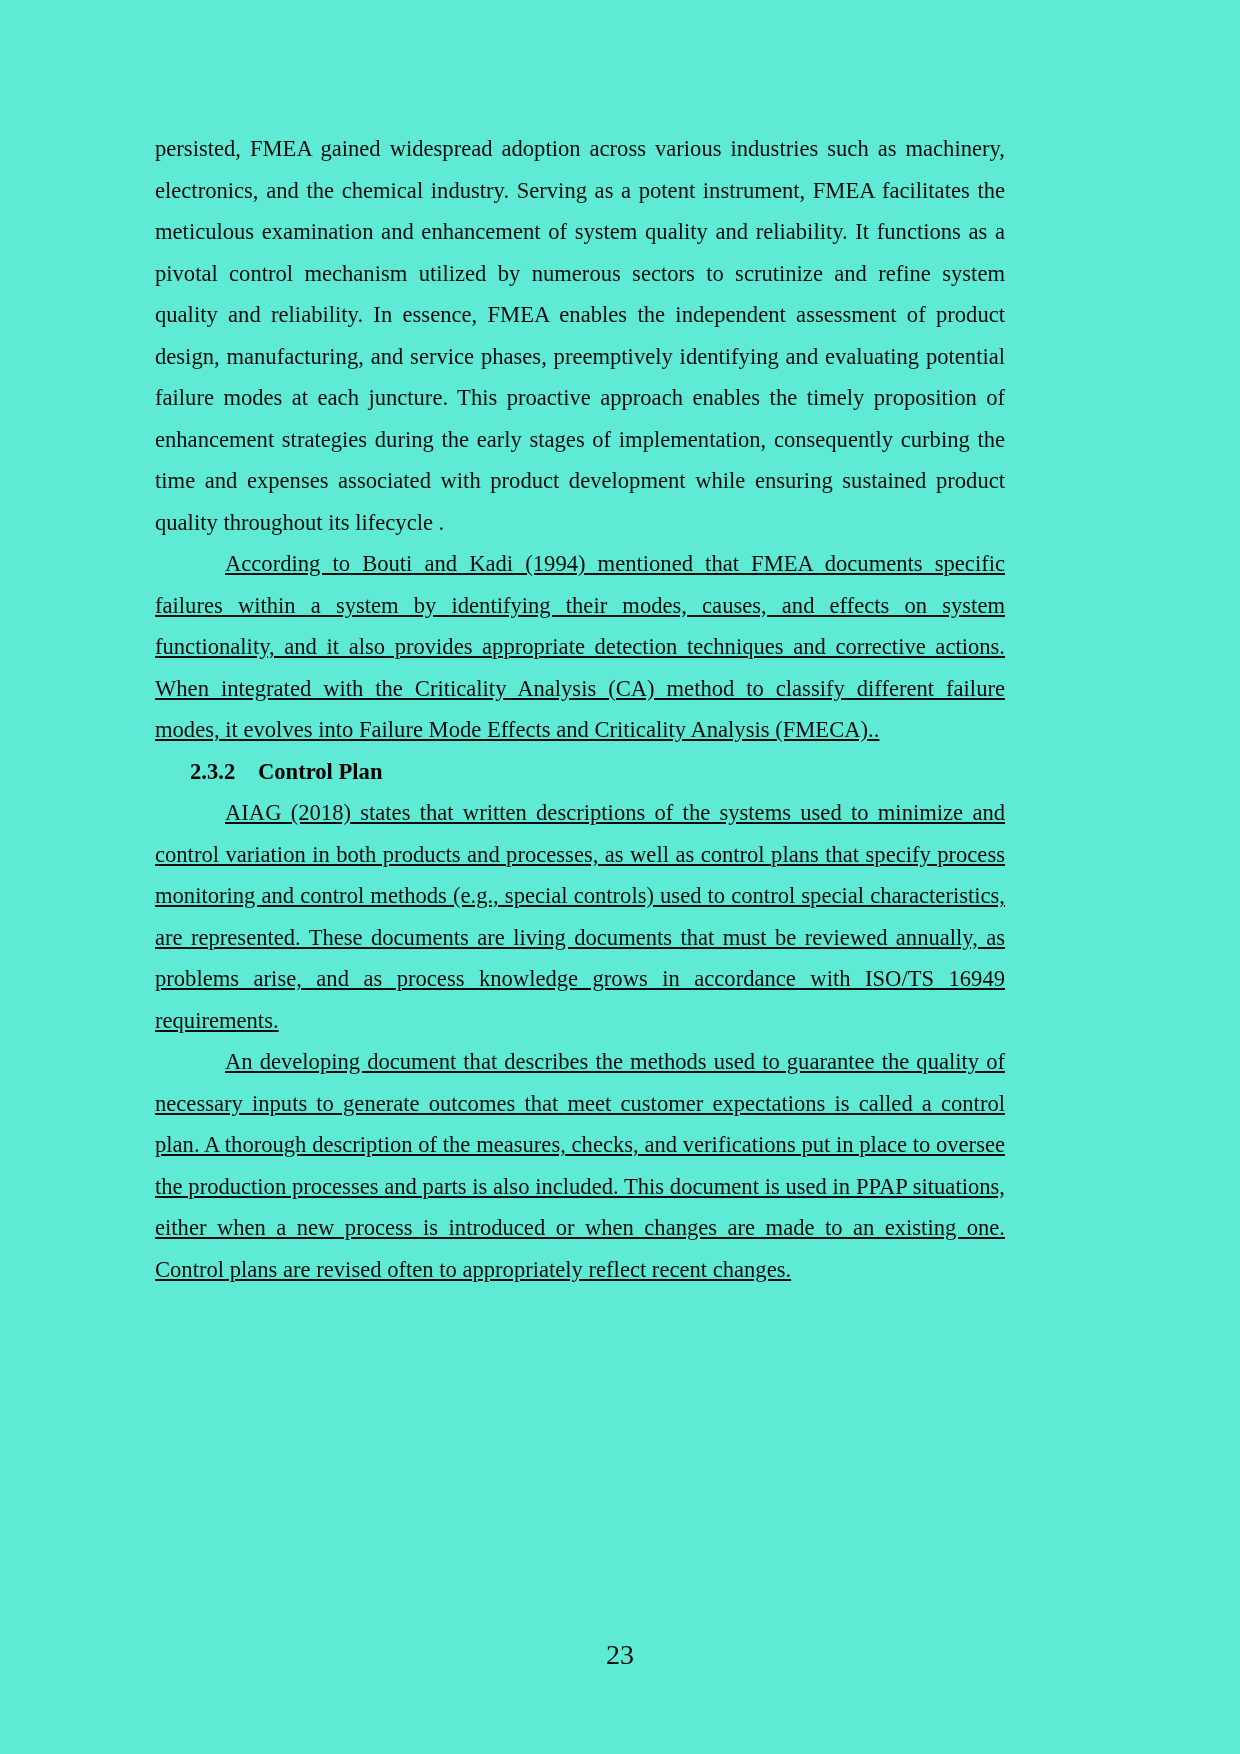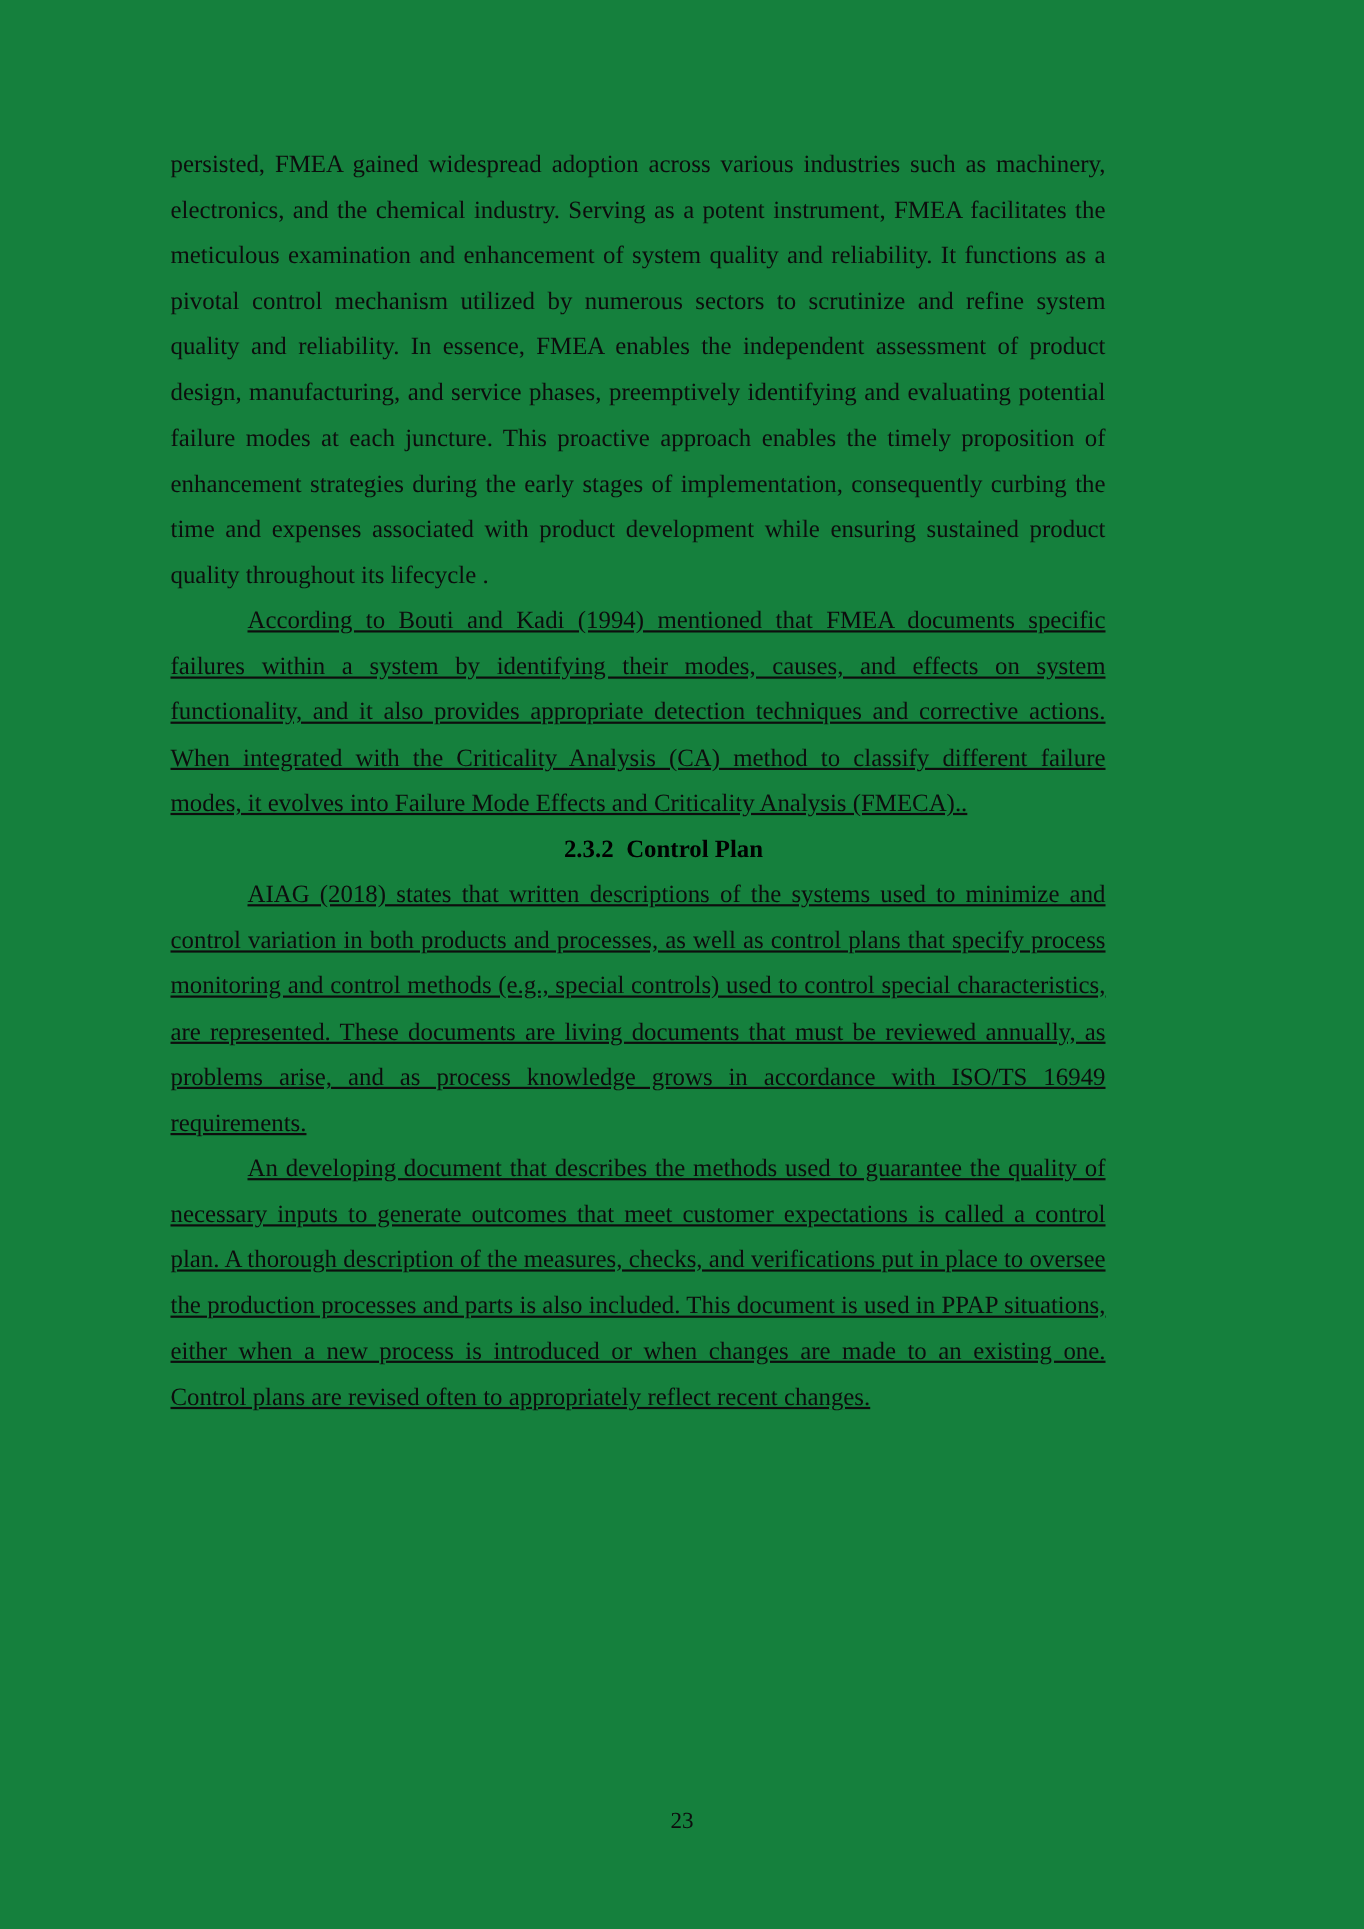--- a/index.html
+++ b/index.html
@@ -14,21 +14,21 @@
     font-family: "Liberation Serif", "DejaVu Serif", serif;
     color: #0d0d0d;
     overflow: hidden;
   }
   .page {
     position: absolute;
     left: 0;
     top: 0;
     width: 1240px;
     height: 1754px;
-    background: #15803d;
+    background: #5eead4;
   }
   .content {
     position: absolute;
     left: 155px;
     top: 128px;
     width: 850px;
   }
   p.body-par {
     margin: 0;
     font-size: 22.6px;
@@ -42,34 +42,34 @@
   p.indent {
     text-indent: 70px;
     text-decoration: underline;
   }
   h3.section-heading {
     margin: 0;
     padding-left: 35px;
     font-size: 22.6px;
     line-height: 41.5px;
     font-weight: bold;
-    text-align: center;
+    text-align: left;
     color: #000000;
   }
   .heading-num {
     display: inline-block;
     min-width: 68px;
   }
   .page-number {
     position: absolute;
     left: 0;
     top: 1640px;
     width: 1240px;
     text-align: center;
-    font-size: 21px;
+    font-size: 28px;
     line-height: 30px;
     color: #0d0d0d;
   }
 </style>
 </head>
 <body>
 
 <div class="page">
   <div class="content">
 

